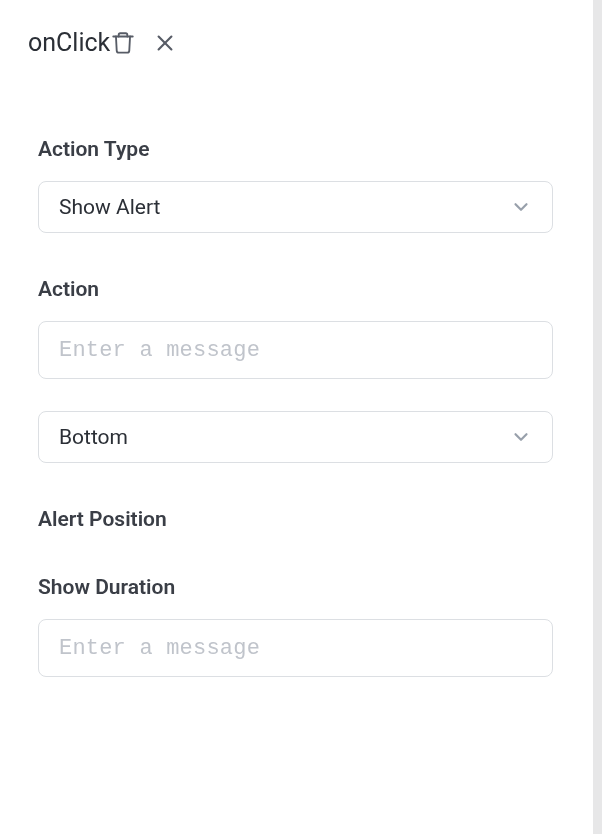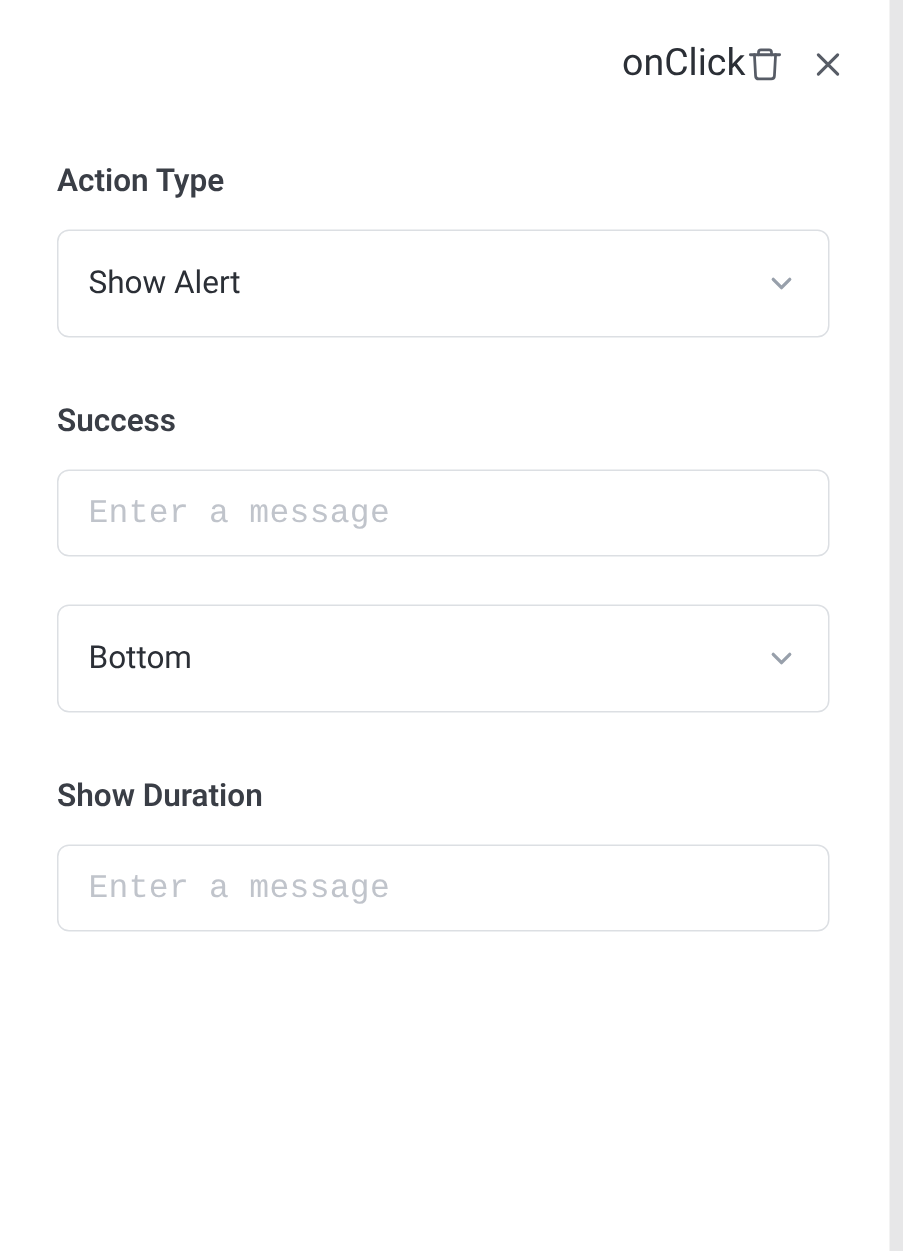--- a/index.html
+++ b/index.html
@@ -22,22 +22,22 @@
     .vscroll-thumb-area {
       position: absolute;
       right: 2px;
       top: 0;
       width: 5px;
       height: 834px;
     }
     .header-row {
       display: flex;
       align-items: center;
-      justify-content: flex-end;
-      margin-bottom: 52px;
+      justify-content: flex-start;
+      margin-bottom: 80px;
     }
     .header-title {
       font-size: 25px;
       font-weight: 400;
       color: #2b2f36;
     }
     .header-icons {
       display: flex;
       align-items: center;
       gap: 18px;
@@ -54,21 +54,21 @@
     }
     .field-label {
       font-size: 21px;
       font-weight: 600;
       color: #3a3e46;
       margin-bottom: 20px;
       display: block;
     }
     .select {
       width: 100%;
-      height: 72px;
+      height: 52px;
       border: 1px solid #dcdfe3;
       border-radius: 8px;
       background: #ffffff;
       display: flex;
       align-items: center;
       justify-content: space-between;
       padding: 0 20px 0 20px;
       cursor: pointer;
     }
     .select-value {
@@ -128,36 +128,37 @@
       <span class="select-value">Show Alert</span>
       <span class="select-caret">
         <svg width="22" height="22" viewBox="0 0 24 24" fill="none" stroke="currentColor" stroke-width="2.4" stroke-linecap="round" stroke-linejoin="round">
           <polyline points="6 9 12 15 18 9"></polyline>
         </svg>
       </span>
     </div>
   </div>
 
   <div class="field field-tight">
-    <span class="field-label">Success</span>
+    <span class="field-label">Action</span>
     <input type="text" class="text-input" placeholder="Enter a message" style="">
   </div>
 
   <div class="field">
     <div class="select">
       <span class="select-value">Bottom</span>
       <span class="select-caret">
         <svg width="22" height="22" viewBox="0 0 24 24" fill="none" stroke="currentColor" stroke-width="2.4" stroke-linecap="round" stroke-linejoin="round">
           <polyline points="6 9 12 15 18 9"></polyline>
         </svg>
       </span>
     </div>
   </div>
 
   <div class="field">
+    <span class="field-label">Alert Position</span>
   </div>
 
   <div class="field">
     <span class="field-label">Show Duration</span>
     <input type="text" class="text-input" placeholder="Enter a message" style="">
   </div>
 
 </div>
 
 <div class="vscroll">

